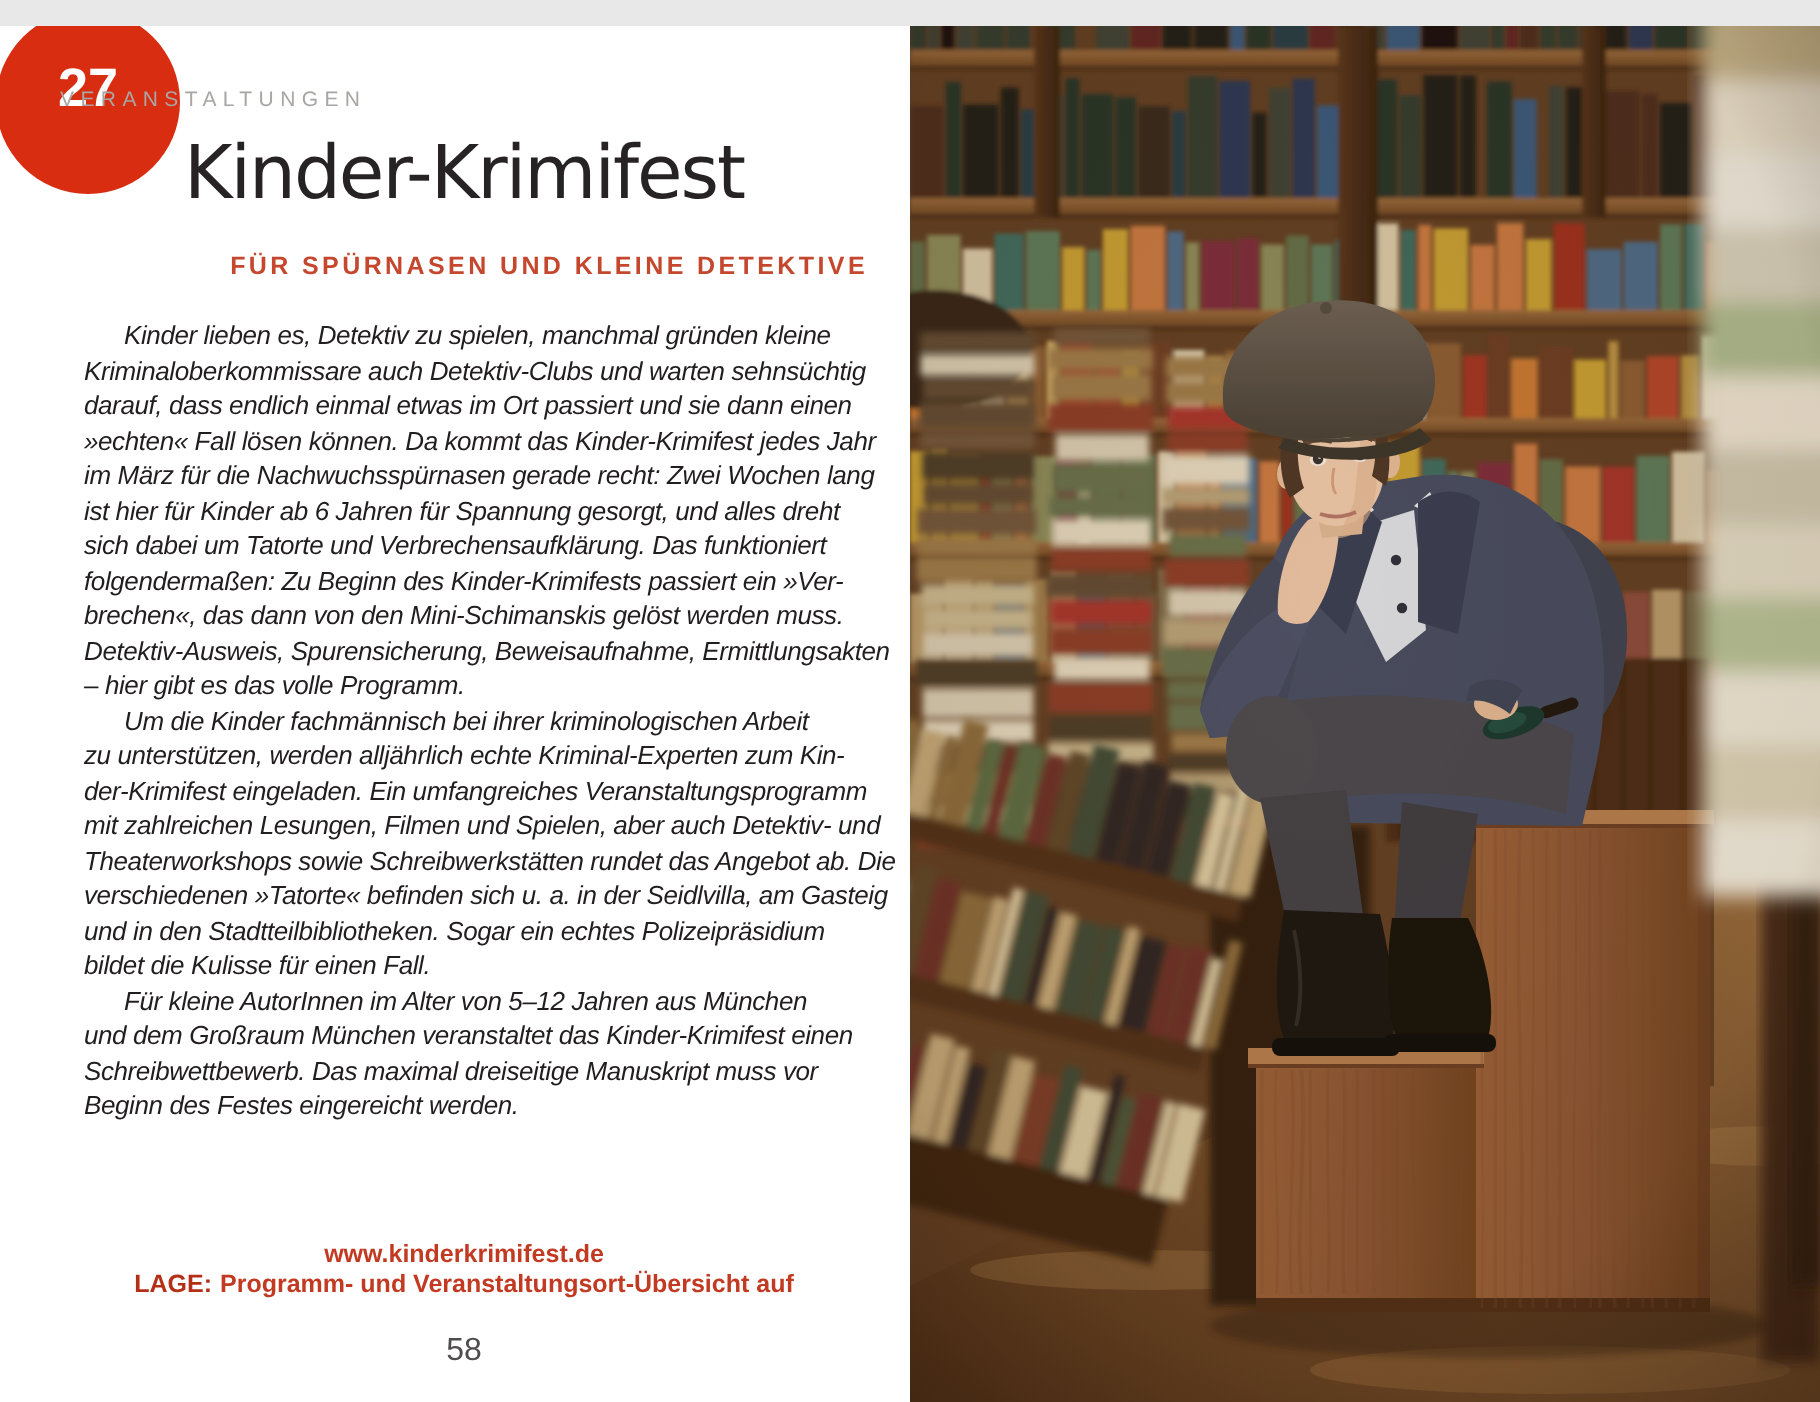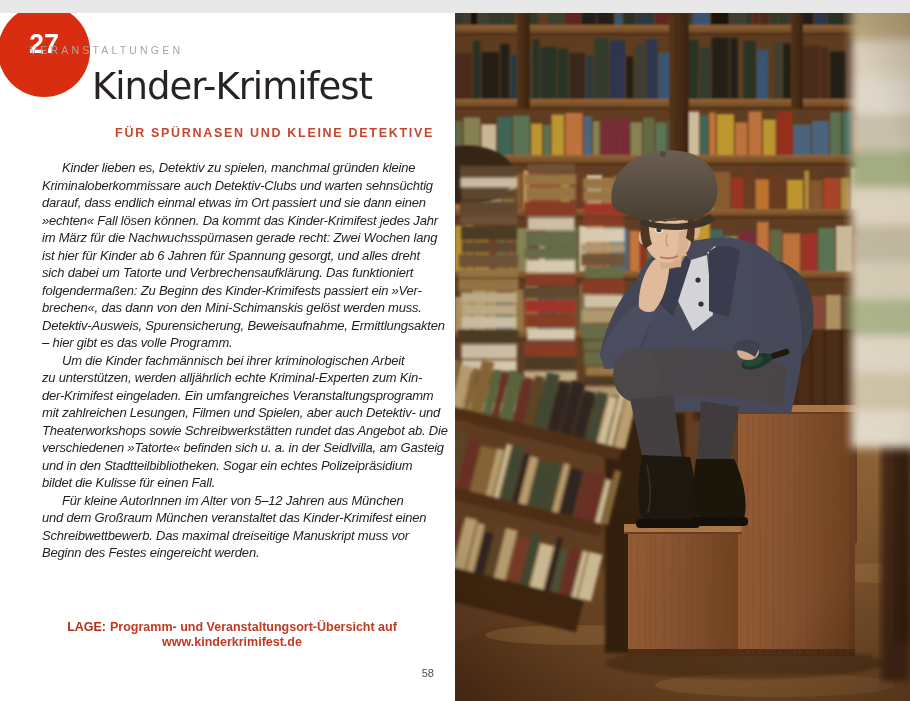--- a/index.html
+++ b/index.html
@@ -16,22 +16,22 @@
          color:var(--title-ink,#272324);}
   .subtitle{position:absolute;left:30px;top:113px;width:404px;text-align:right;
             color:var(--subtitle-red,#c4472e);font-size:12.5px;font-weight:700;letter-spacing:1.7px;}
   .bodytext{position:absolute;left:42px;top:146px;width:410px;color:var(--body-ink,#221e1f);
             font-size:13px;line-height:17.5px;letter-spacing:-0.2px;}
   .para{margin:0;white-space:pre;}
   .para.indent{text-indent:20px;font-style:italic;}
   .infoblock{position:absolute;left:30px;top:607px;width:404px;text-align:center;
              color:var(--info-red,#c23a22);font-size:12.5px;font-weight:700;line-height:14.5px;}
   .infoblock .lbl{color:var(--info-red-dark,#b32f15);margin-right:4px;}
-  .pagenum{position:absolute;left:30px;top:654px;width:404px;text-align:right;
-           color:#504d4e;font-size:11px;}
+  .pagenum{position:absolute;left:30px;top:654px;width:404px;text-align:center;
+           color:#504d4e;font-size:16px;}
   .photo{position:absolute;left:455px;top:0;width:455px;height:701px;}
   svg{display:block;}
 </style>
 </head>
 <body>
 
 <div class="screen">
 
   <div class="page-left">
     <div class="badge">
@@ -62,24 +62,24 @@
 und in den Stadtteilbibliotheken. Sogar ein echtes Polizeipräsidium
 bildet die Kulisse für einen Fall.</p>
       <p class="para indent">Für kleine AutorInnen im Alter von 5–12 Jahren aus München
 und dem Großraum München veranstaltet das Kinder-Krimifest einen
 Schreibwettbewerb. Das maximal dreiseitige Manuskript muss vor
 Beginn des Festes eingereicht werden.</p>
     </div>
 
     <div class="infoblock">
       <div>
-        <span class="lbl">LAGE:</span><span>Programm- und Veranstaltungsort-Übersicht auf</span>
+        <span>www.kinderkrimifest.de</span>
       </div>
       <div>
-        <span>www.kinderkrimifest.de</span>
+        <span class="lbl">LAGE:</span><span>Programm- und Veranstaltungsort-Übersicht auf</span>
       </div>
     </div>
 
     <div class="pagenum">58</div>
   </div>
 
   <svg id="photo-svg" class="photo" width="455" height="701" viewBox="0 0 455 701" xmlns="http://www.w3.org/2000/svg">
     <defs>
       <filter id="b1">
           <feGaussianBlur stdDeviation="1.1"></feGaussianBlur>

